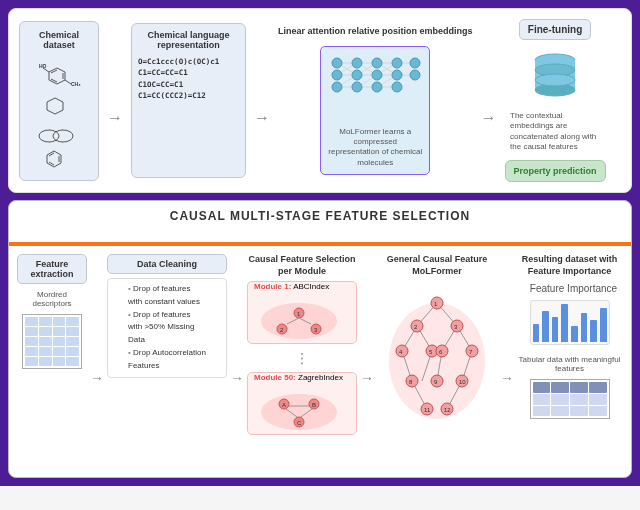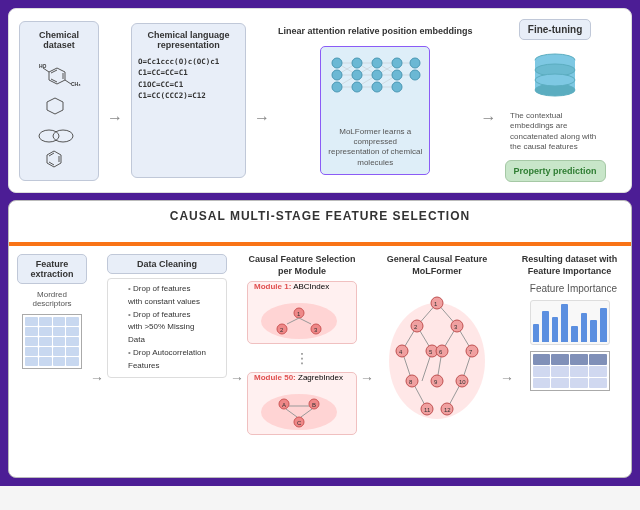--- a/index.html
+++ b/index.html
@@ -603,20 +603,21 @@
         <div class="bar" style="height: 18.0952px;"></div>
             <div class="bar" style="height: 31.6667px;"></div>
             <div class="bar" style="height: 25.3333px;"></div>
             <div class="bar" style="height: 38px;"></div>
             <div class="bar" style="height: 16.2857px;"></div>
             <div class="bar" style="height: 28.9524px;"></div>
             <div class="bar" style="height: 22.619px;"></div>
             <div class="bar" style="height: 34.381px;"></div>
           </div>
 
+        <div style="font-size:8px;color:#555;text-align:center;margin-top:4px;">Tabular data with meaningful features</div>
         <div class="result-table">
           <div class="res-cell header"></div>
             <div class="res-cell header"></div>
             <div class="res-cell header"></div>
             <div class="res-cell header"></div>
           <div class="res-cell"></div>
             <div class="res-cell"></div>
             <div class="res-cell"></div>
             <div class="res-cell"></div>
           <div class="res-cell"></div>

